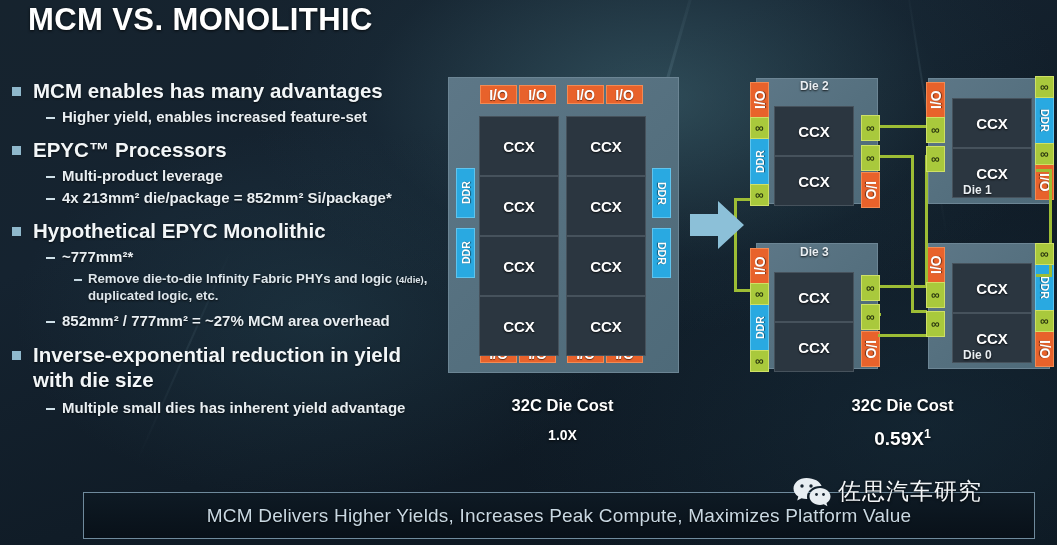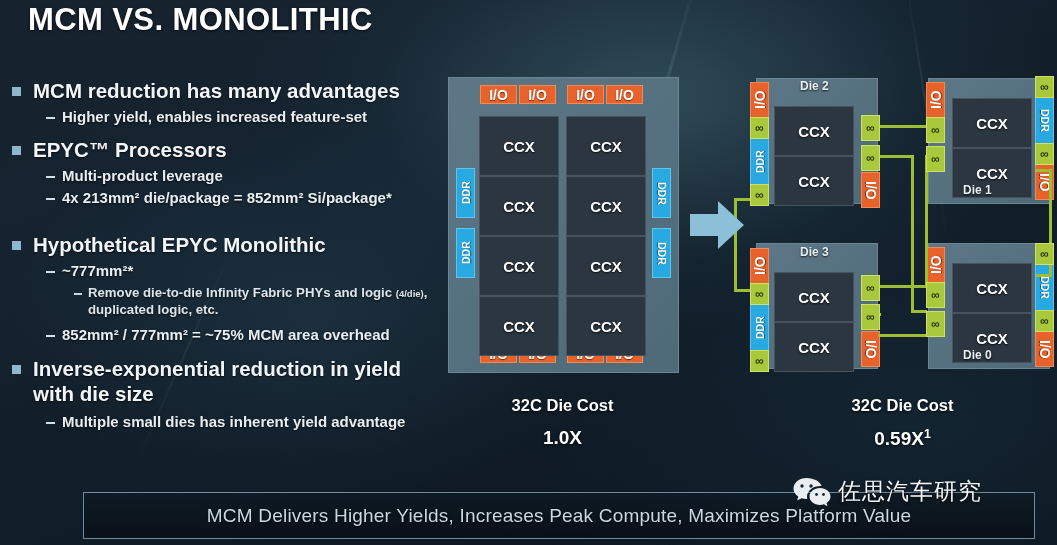--- a/index.html
+++ b/index.html
@@ -178,53 +178,53 @@
 
   <div class="streak" style="left:700px; top:-40px; width:3px; height:340px; transform: rotate(16deg);"></div>
   <div class="streak" style="left:905px; top:-20px; width:2px; height:260px; transform: rotate(-9deg); opacity:.7;"></div>
   <div class="streak" style="left:230px; top:250px; width:2px; height:230px; transform: rotate(24deg); opacity:.5;"></div>
 
   <div class="title">MCM VS. MONOLITHIC</div>
 
   <div class="bullets">
     <div class="row lvl1">
       <div class="mark"></div>
-      <div class="txt">MCM reduction has many advantages</div>
+      <div class="txt">MCM enables has many advantages</div>
     </div>
     <div class="row lvl2">
       <div class="mark"></div>
       <div class="txt">Higher yield, enables increased feature-set</div>
     </div>
     <div class="row lvl1" style="margin-top:10px;">
       <div class="mark"></div>
       <div class="txt">EPYC™ Processors</div>
     </div>
     <div class="row lvl2">
       <div class="mark"></div>
       <div class="txt">Multi-product leverage</div>
     </div>
     <div class="row lvl2">
       <div class="mark"></div>
       <div class="txt">4x 213mm² die/package = 852mm² Si/package*</div>
     </div>
-    <div class="row lvl1" style="margin-top:24px;">
+    <div class="row lvl1" style="margin-top:10px;">
       <div class="mark"></div>
       <div class="txt">Hypothetical EPYC Monolithic</div>
     </div>
     <div class="row lvl2">
       <div class="mark"></div>
       <div class="txt">~777mm²*</div>
     </div>
     <div class="row lvl3" style="margin-top:4px;">
       <div class="mark"></div>
       <div class="txt">Remove die-to-die Infinity Fabric PHYs and logic <span class="sm">(4/die)</span>, duplicated logic, etc.</div>
     </div>
     <div class="row lvl2" style="margin-top:6px;">
       <div class="mark"></div>
-      <div class="txt">852mm² / 777mm² = ~75% MCM area overhead</div>
+      <div class="txt">852mm² / 777mm² = ~27% MCM area overhead</div>
     </div>
     <div class="row lvl1" style="margin-top:12px;">
       <div class="mark"></div>
       <div class="txt" style="max-width:390px;">Inverse-exponential reduction in yield with die size</div>
     </div>
     <div class="row lvl2" style="margin-top:6px;">
       <div class="mark"></div>
       <div class="txt">Multiple small dies has inherent yield advantage</div>
     </div>
   </div>
@@ -328,21 +328,21 @@
     <div class="io vert flip" style="left:926px; top:247px; width:17px; height:34px;">I/O</div>
     <div class="inf" style="left:926px; top:282px; width:17px; height:24px;">∞</div>
     <div class="inf" style="left:926px; top:311px; width:17px; height:24px;">∞</div>
     <div class="inf" style="left:1035px; top:243px; width:17px; height:20px;">∞</div>
     <div class="ddr" style="left:1035px; top:264px; width:17px; height:45px;">DDR</div>
     <div class="inf" style="left:1035px; top:310px; width:17px; height:20px;">∞</div>
     <div class="io vert" style="left:1035px; top:331px; width:17px; height:34px;">I/O</div>
   </div>
 
   <div class="cap" style="left:470px; top:396px; width:185px;">32C Die Cost</div>
-  <div class="cap" style="left:470px; top:427px; width:185px; font-size:19px;">1.0X</div>
+  <div class="cap" style="left:470px; top:427px; width:185px; font-size:14px;">1.0X</div>
 
   <div class="cap" style="left:810px; top:396px; width:185px;">32C Die Cost</div>
   <div class="cap" style="left:810px; top:427px; width:185px; font-size:19px;">0.59X<sup>1</sup></div>
 
   <div class="banner">
     <span>MCM Delivers Higher Yields, Increases Peak Compute, Maximizes Platform Value</span>
   </div>
 
   <div class="watermark">
     <svg width="40" height="32" viewBox="0 0 40 32">

